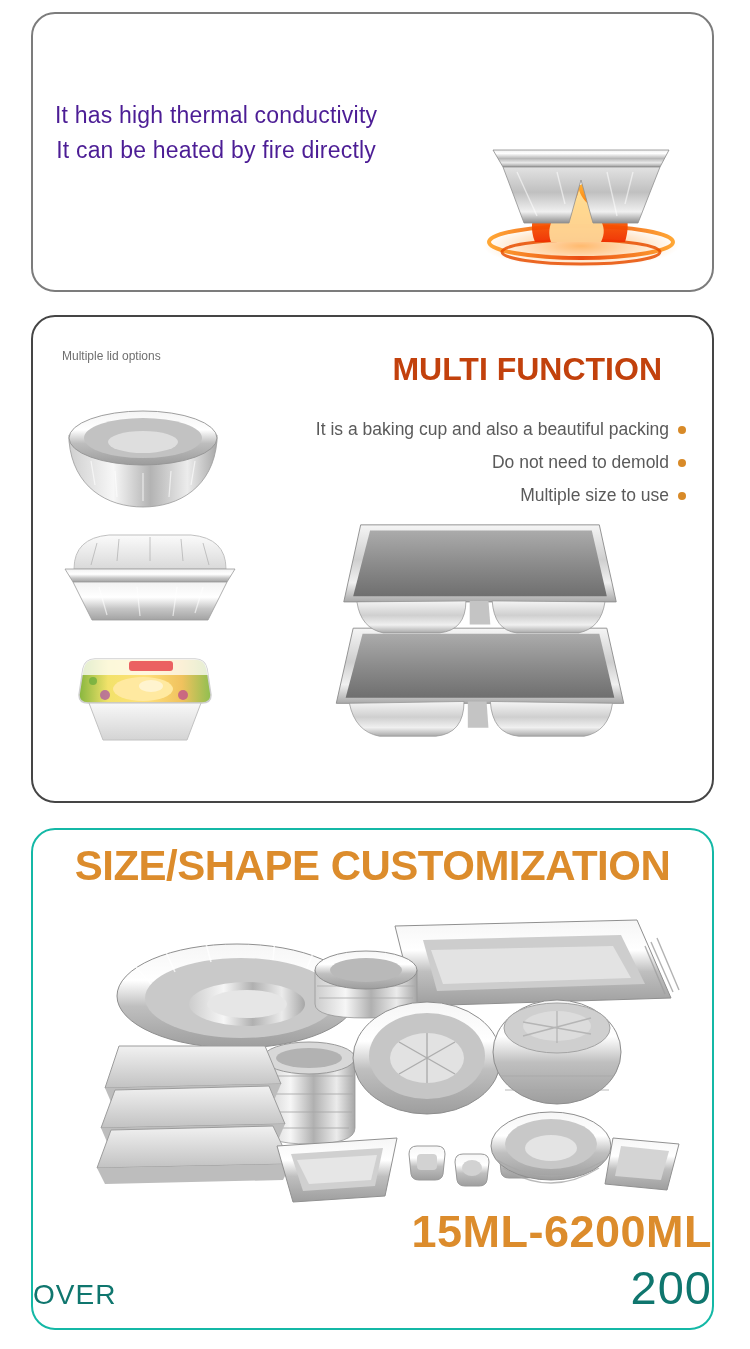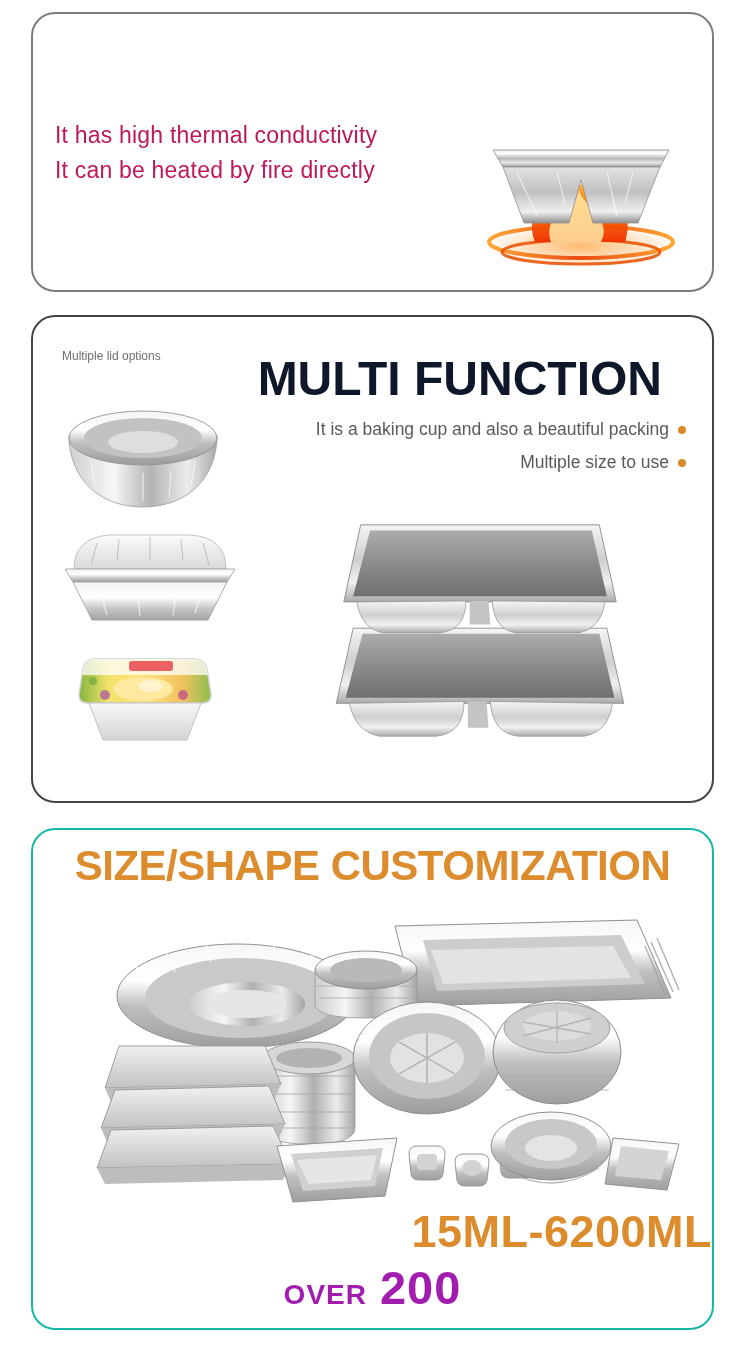--- a/index.html
+++ b/index.html
@@ -3,44 +3,44 @@
 <meta charset="utf-8">
 <style>
   html,body{margin:0;padding:0;background:#ffffff;}
   body{width:750px;height:1349px;position:relative;overflow:hidden;
        font-family:"Liberation Sans", sans-serif;}
   .card{position:absolute;left:31px;width:683px;border-radius:24px;background:#fff;box-sizing:border-box;}
   #card-thermal{top:12px;height:280px;border:2px solid #7c7c7c;}
   #card-multi{top:315px;height:488px;border:2px solid #454545;}
   #card-custom{top:828px;height:502px;border:2px solid #14b8a6;}
 
-  .thermal-text{position:absolute;left:22px;top:104px;font-size:23px;line-height:35px;
-                color:#be185d;letter-spacing:.2px;}
+  .thermal-text{position:absolute;left:22px;top:84px;font-size:23px;line-height:35px;
+                color:#4c1d95;letter-spacing:.2px;text-align:center;}
   .fire-art{position:absolute;left:434px;top:110px;}
 
   .side-label{position:absolute;left:29px;top:32px;font-size:12px;color:#6f6f6f;}
-  .mf-title{position:absolute;right:50px;top:34px;font-size:48px;font-weight:800;
-            color:#0f172a;letter-spacing:0px;white-space:nowrap;}
+  .mf-title{position:absolute;right:50px;top:34px;font-size:32px;font-weight:800;
+            color:#c2410c;letter-spacing:0px;white-space:nowrap;}
   .bullets{position:absolute;right:26px;top:102px;display:flex;flex-direction:column;gap:12px;}
   .bullet-row{display:flex;justify-content:flex-end;align-items:center;gap:9px;
               font-size:17.5px;color:#5a5a5a;white-space:nowrap;}
   .dot{width:8px;height:8px;border-radius:50%;background:#D88A28;flex:0 0 auto;}
 
   .img-bowl{position:absolute;left:30px;top:88px;}
   .img-rect{position:absolute;left:24px;top:204px;}
   .img-print{position:absolute;left:44px;top:334px;}
   .img-trays{position:absolute;left:292px;top:202px;}
 
   .cz-title{position:absolute;left:0;top:12px;width:100%;text-align:center;font-size:42px;
             font-weight:800;color:#DC8C2C;letter-spacing:-.5px;white-space:nowrap;}
   .img-collage{position:absolute;left:32px;top:76px;}
   .cz-range{position:absolute;left:0;top:376px;width:100%;text-align:right;font-size:45px;
             font-weight:800;color:#DC8C2C;letter-spacing:.5px;}
-  .cz-sizes{position:absolute;left:0;top:430px;width:100%;display:flex;justify-content:center;
-            align-items:baseline;gap:13px;color:#a21caf;font-weight:700;}
+  .cz-sizes{position:absolute;left:0;top:430px;width:100%;display:flex;justify-content:space-between;
+            align-items:baseline;gap:13px;color:#0f766e;font-weight:400;}
   .cz-sizes .sm{font-size:28px;letter-spacing:1px;}
   .cz-sizes .lg{font-size:47px;letter-spacing:1px;}
 </style>
 </head>
 <body>
 
 <section class="card" id="card-thermal">
   <div class="thermal-text">
     <div>It has high thermal conductivity</div>
     <div>It can be heated by fire directly</div>
@@ -91,20 +91,24 @@
 <section class="card" id="card-multi">
   <div class="side-label">Multiple lid options</div>
   <h2 class="mf-title" style="margin:0">MULTI FUNCTION</h2>
 
   <div class="bullets">
     <div class="bullet-row">
       <span>It is a baking cup and also a beautiful packing</span>
       <span class="dot"></span>
     </div>
     <div class="bullet-row">
+      <span>Do not need to demold</span>
+      <span class="dot"></span>
+    </div>
+    <div class="bullet-row">
       <span>Multiple size to use</span>
       <span class="dot"></span>
     </div>
   </div>
 
   <svg class="img-bowl" width="160" height="108" viewBox="0 0 160 108">
     <defs>
       <linearGradient id="bSil" x1="0" y1="0" x2="0" y2="1">
         <stop offset="0" stop-color="#f4f4f4"></stop>
           <stop offset=".35" stop-color="#ffffff"></stop>

